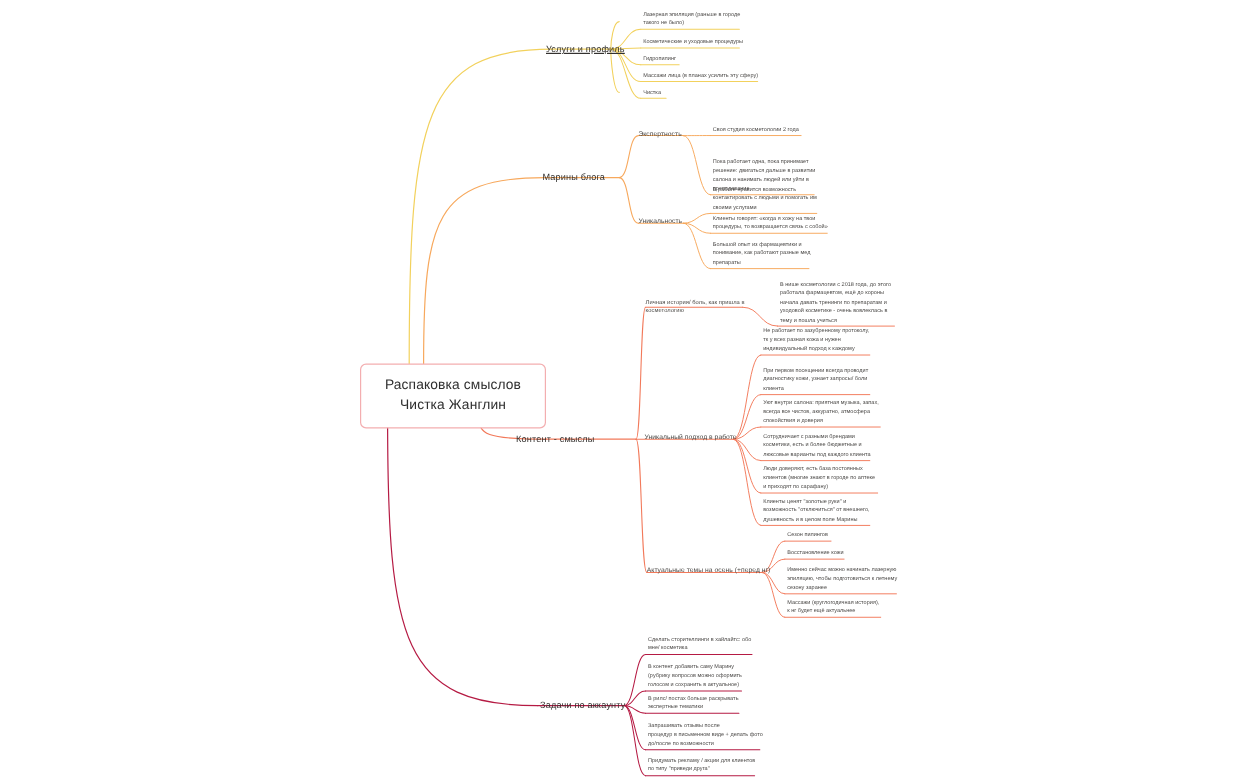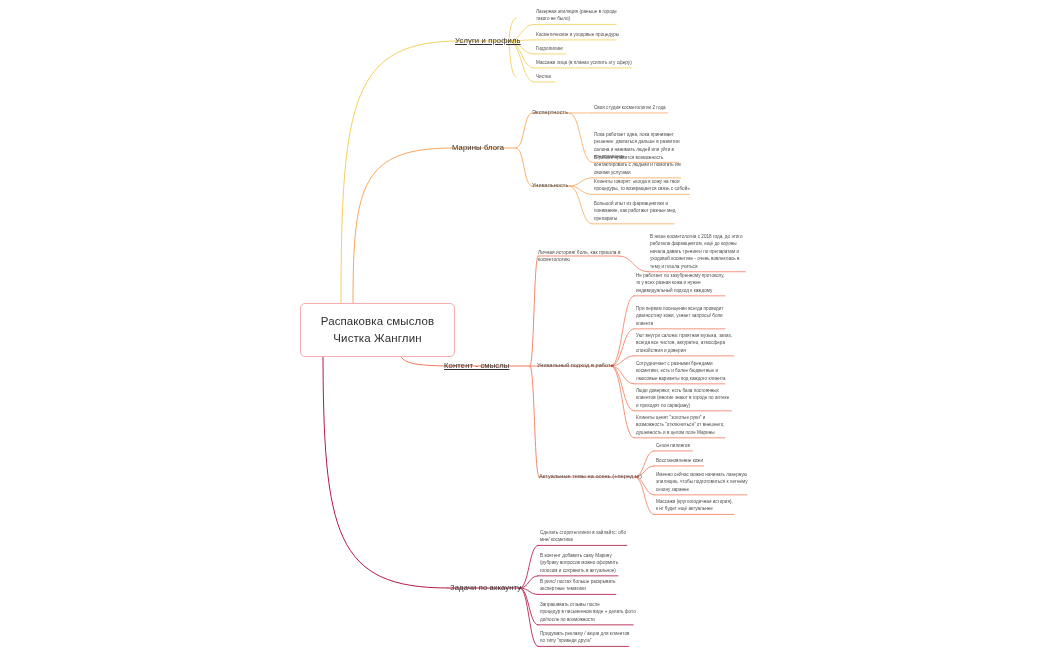--- a/index.html
+++ b/index.html
@@ -176,21 +176,21 @@
     </div>
     <div class="leaf" style="left: 594px; top: 178px;">
       <span>Клиенты говорят: «когда я хожу на твои</span>
       <span>процедуры, то возвращается связь с собой»</span>
     </div>
     <div class="leaf" style="left: 594px; top: 200px;">
       <span>Большой опыт из фармацевтики и</span>
       <span>понимание, как работают разные мед</span>
       <span>препараты</span>
     </div>
-    <div class="b-label" style="left: 444px; top: 361px; text-decoration: underline;">Контент - смыслы</div>
+    <div class="b-label" style="left: 430px; top: 361px;">Контент - смыслы</div>
     <div class="s-label" style="left: 538px; top: 250px; font-size: 4.8px;">Личная история/ боль, как пришла в</div>
     <div class="s-label" style="left: 538px; top: 257px; font-size: 4.8px;">косметологию</div>
     <div class="leaf" style="left: 650px; top: 233px;">
       <span>В нише косметологии с 2018 года, до этого</span>
       <span>работала фармацевтом, ещё до короны</span>
       <span>начала давать тренинги по препаратам и</span>
       <span>уходовой косметике - очень вовлеклась в</span>
       <span>тему и пошла учиться</span>
     </div>
     <div class="s-label" style="left: 537px; top: 362px;">Уникальный подход в работе</div>

